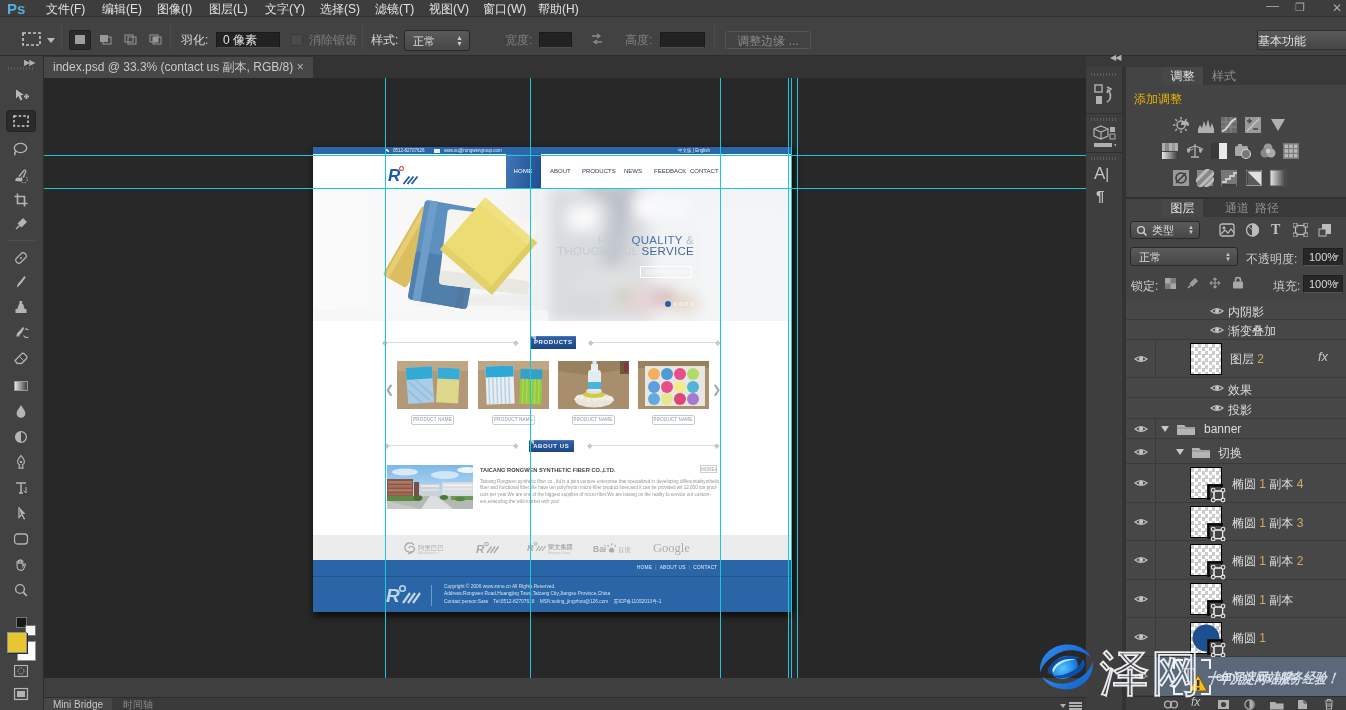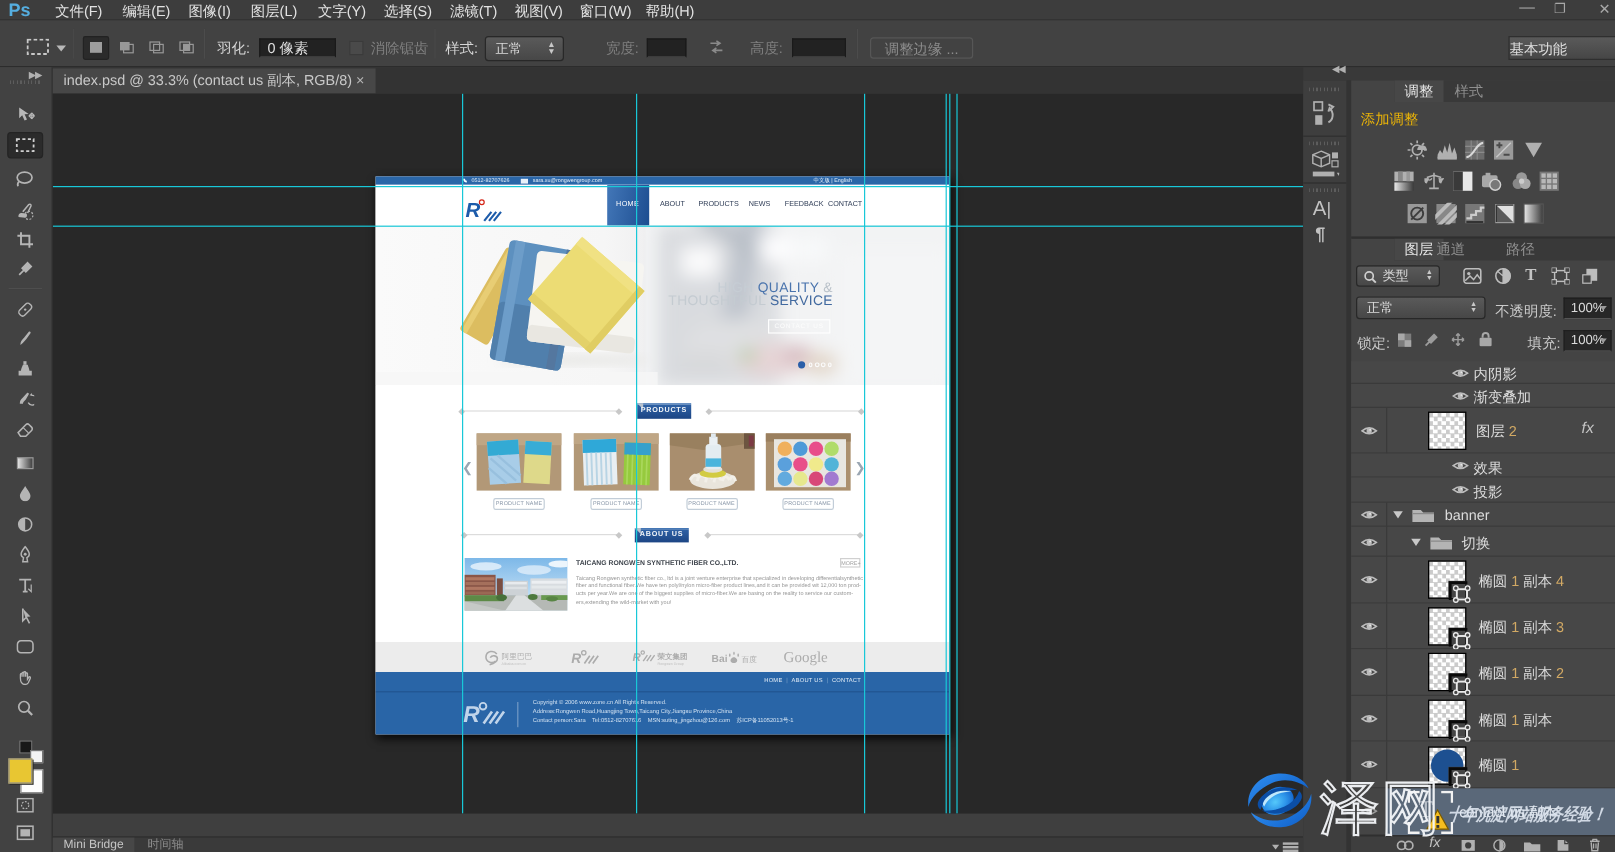--- a/index.html
+++ b/index.html
@@ -656,21 +656,21 @@
           </svg>
         <svg class="abs" style="left:143px;top:102px" width="18" height="18">
             <rect x="1" y="1" width="16" height="16" fill="url(#tg)"></rect>
             <rect x="1" y="1" width="16" height="16" fill="none" stroke="#555"></rect>
           </svg>
       </div>
       <div class="abs" style="left:0;top:130px;width:220px;height:2px;background:#2f2f2f"></div>
 
       <div class="ptabs" style="top:132px">
           <div class="ptab on" style="left:0;width:41px">图层</div>
-          <div class="ptab off" style="left:28px;width:38px">通道</div>
+          <div class="ptab off" style="left:56px;width:38px">通道</div>
           <div class="ptab off" style="left:86px;width:38px">路径</div>
         </div>
       <div class="combo" style="left:4px;top:154px;width:70px;height:18px;line-height:17px">
         <svg style="position:absolute;left:5px;top:3px" width="12" height="12">
             <circle cx="5" cy="5" r="3.4" fill="none" stroke="#cfcfcf" stroke-width="1.4"></circle>
             <path d="M7.5 7.5 l3 3" stroke="#cfcfcf" stroke-width="1.6"></path>
           </svg>
         <span style="margin-left:21px">类型</span>
         <span style="position:absolute;right:5px;top:3px;color:#c8c8c8;font-size:6px;line-height:5px">▲<br>▼</span>
       </div>

